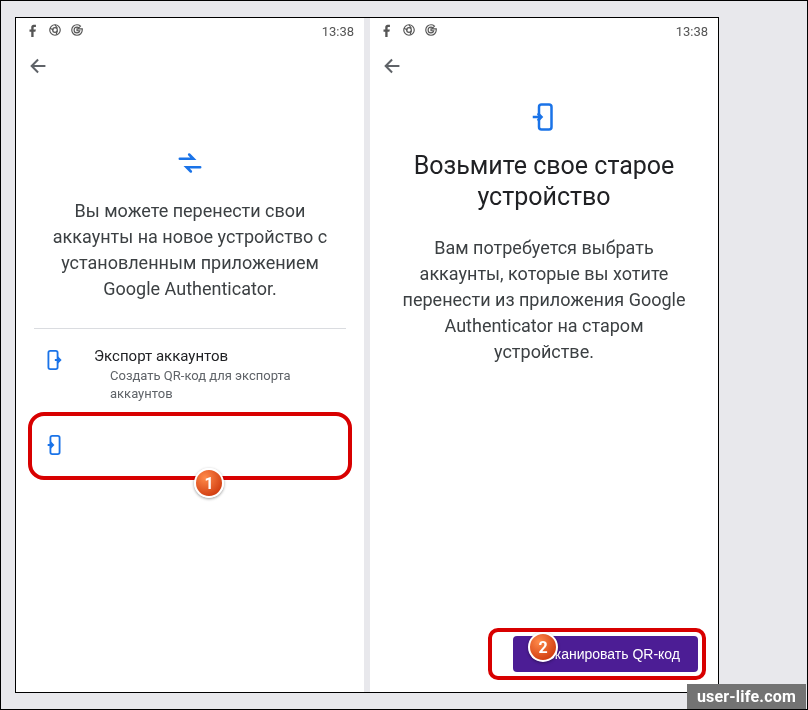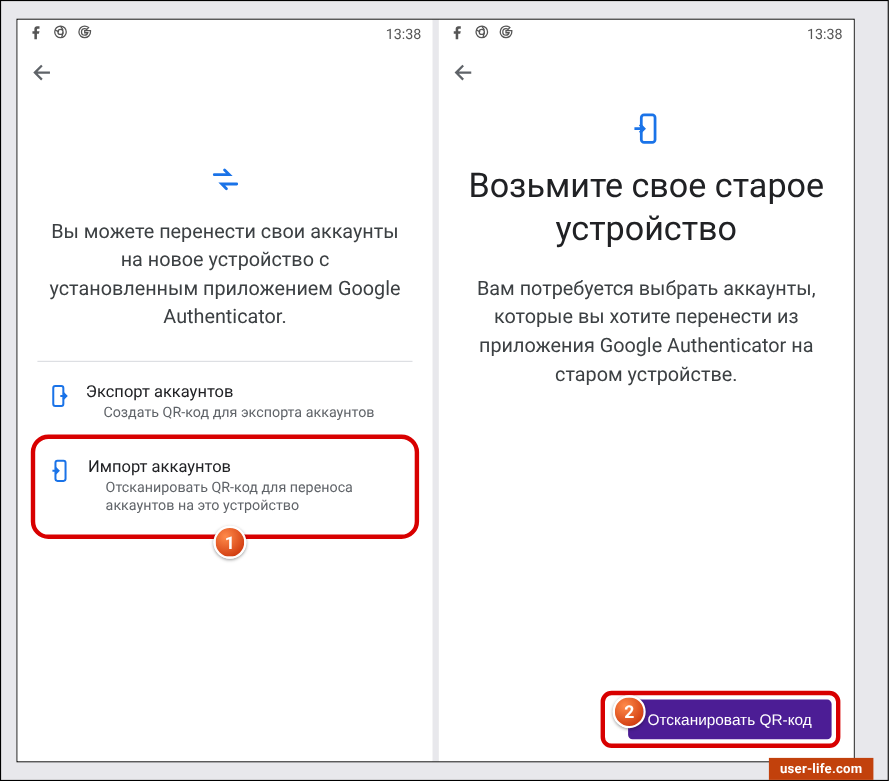--- a/index.html
+++ b/index.html
@@ -8,21 +8,21 @@
     height: 710px;
     background: #e8e8ec;
     font-family: Roboto, -apple-system, "Segoe UI", Arial, sans-serif;
     position: relative;
     border: 1px solid #000;
   }
   .outer {
     position: absolute;
     left: 14px;
     top: 16px;
-    width: 762px;
+    width: 704px;
     height: 676px;
     border: 1px solid #000;
     background: #fff;
     display: flex;
   }
   .phone {
     width: 50%;
     height: 100%;
     background: #fff;
     position: relative;
@@ -57,40 +57,40 @@
   }
   .hero-icon {
     display: flex;
     justify-content: center;
     margin-top: 58px;
     margin-bottom: 22px;
   }
   .hero-icon.second { margin-top: 10px; margin-bottom: 18px; }
   h1.title {
     text-align: center;
-    font-size: 31px;
+    font-size: 25px;
     font-weight: 400;
     color: #202124;
     margin-bottom: 22px;
     line-height: 1.25;
   }
   p.desc {
     text-align: center;
     font-size: 18px;
     color: #3c4043;
     line-height: 1.45;
     margin-bottom: 22px;
     padding: 0 8px;
   }
   .divider { height: 1px; background: #dadce0; margin: 4px 0; }
   .list-item {
     display: flex;
     align-items: flex-start;
     padding: 14px 8px;
-    gap: 12px;
+    gap: 28px;
     cursor: pointer;
     position: relative;
   }
   .list-item .icon-box { width: 24px; flex-shrink: 0; margin-top:2px; }
   .list-item .text-box { flex: 1; }
   .item-title { font-size: 15px; color: #202124; margin-bottom: 2px; }
   .item-sub { font-size: 13px; color: #5f6368; line-height: 1.35; margin-left: 16px; }
   .highlight-red {
     position: absolute;
     border: 4px solid #d80000;
@@ -145,25 +145,25 @@
     right: 12px;
     bottom: 12px;
     width: 218px;
     height: 52px;
     border: 4px solid #d80000;
     border-radius: 10px;
     pointer-events: none;
   }
   .watermark {
     position: absolute;
-    right: 13px;
+    right: 1px;
     bottom: 0;
-    background: #c2410c;
+    background: #737373;
     color: #fff;
-    font-size: 12px;
+    font-size: 16px;
     font-weight: bold;
     padding: 3px 10px 3px 10px;
     letter-spacing: .2px;
   }
 </style>
 </head>
 <body>
 
 <div class="outer">
 
@@ -222,24 +222,20 @@
       </div>
 
       <div style="position:relative;">
         <div class="list-item" style="padding:16px 10px;">
           <div class="icon-box">
             <svg width="22" height="22" viewBox="0 0 24 24" fill="none" stroke="#1a73e8" stroke-width="2">
                 <rect x="7" y="2" width="10" height="20" rx="2"></rect>
                 <path d="M4 12h6m-3-3l3 3-3 3"></path>
               </svg>
           </div>
-          <div class="text-box">
-            <div class="item-title">Импорт аккаунтов</div>
-            <div class="item-sub">Отсканировать QR-код для переноса аккаунтов на это устройство</div>
-          </div>
         </div>
         <div class="highlight-red" style="left:-6px;right:-6px;top:-4px;bottom:-4px;"></div>
         <div class="badge" style="left:160px;bottom:-22px;">1</div>
       </div>
     </div>
   </div>
 
   <div class="gap"></div>
 
   <div class="phone">

